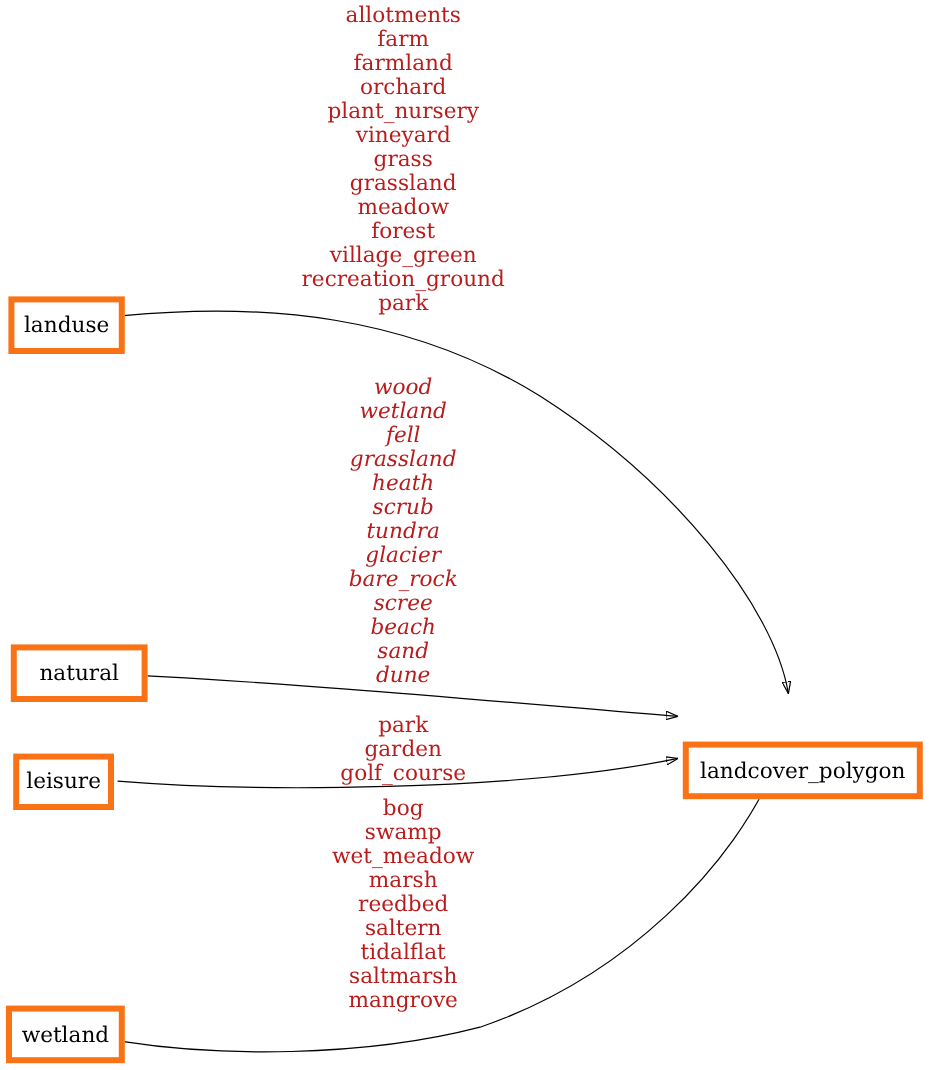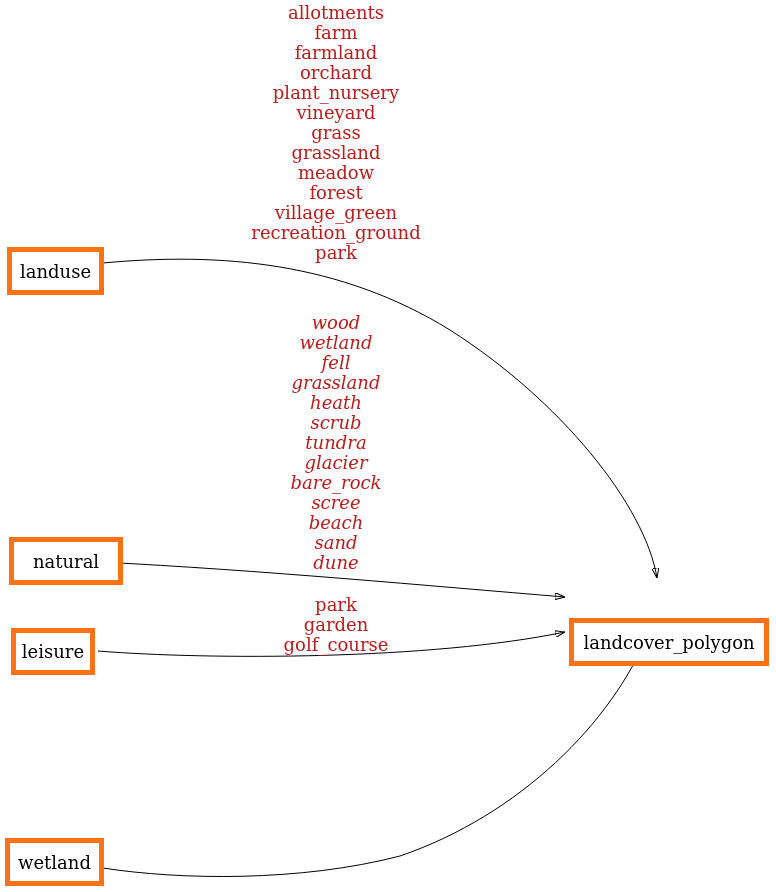--- a/index.html
+++ b/index.html
@@ -111,14 +111,23 @@
 bare_rock
 scree
 beach
 sand
 dune</div>
 
   <div class="edge-label" style="left:336px; top:595px;">park
 garden
 golf_course</div>
 
+  <div class="edge-label" style="left:336px; top:664px;">bog
+swamp
+wet_meadow
+marsh
+reedbed
+saltern
+tidalflat
+saltmarsh
+mangrove</div>
 
 </div>
 
 </body></html>

